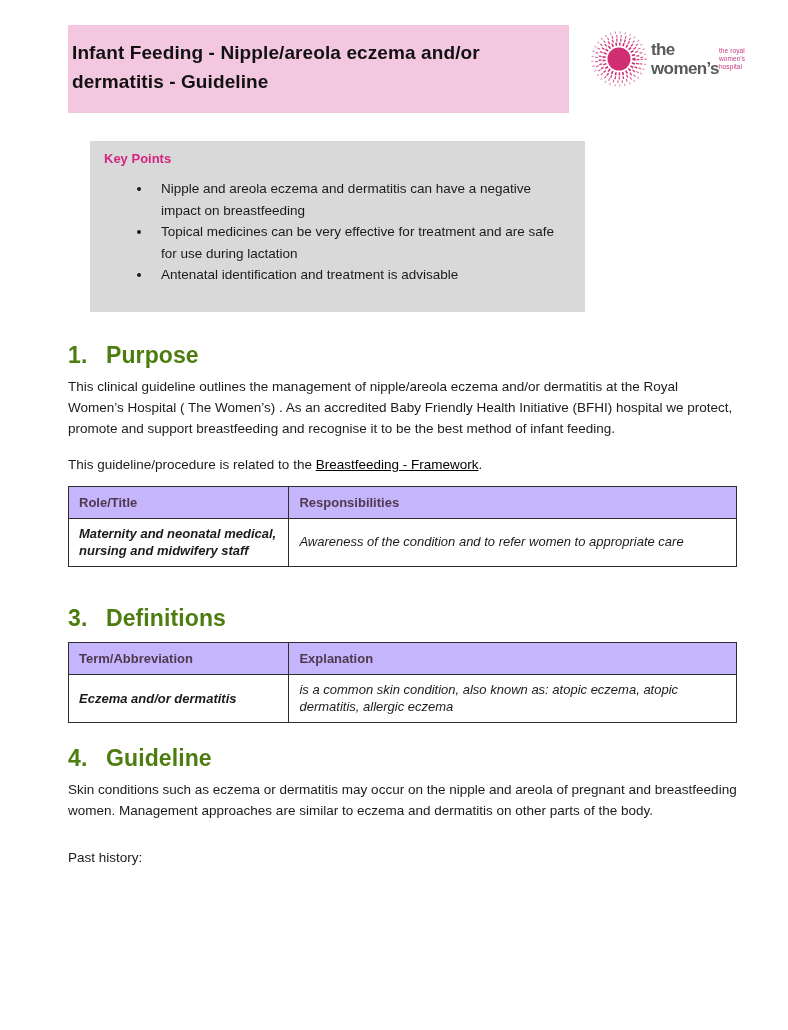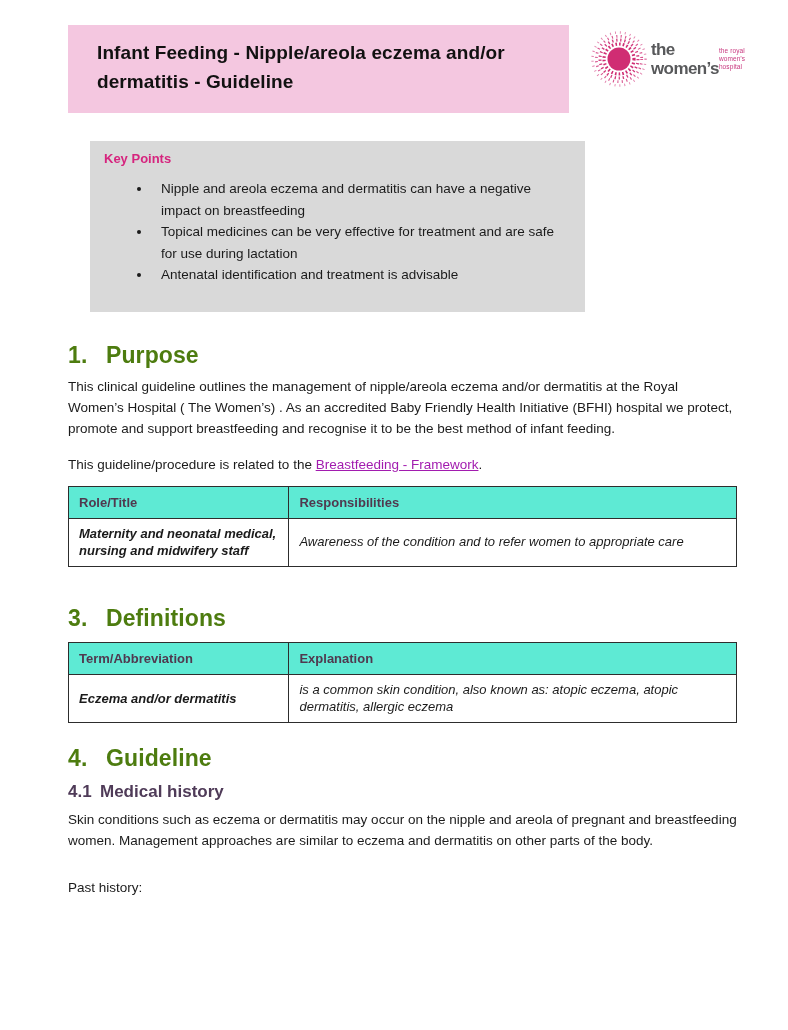--- a/index.html
+++ b/index.html
@@ -10,21 +10,21 @@
     font-family: "Liberation Sans", "DejaVu Sans", sans-serif;
     color: #1b1b1b;
   }
   .page { width: 788px; height: 1030px; padding: 0 51px 0 68px; overflow: hidden; }
 
   
   .doc-header { display: flex; align-items: flex-start; margin-top: 25px; }
   .title-box {
     background: #f4c7e0;
     width: 552px;
-    padding: 13px 16px 14px 29px;
+    padding: 13px 16px 14px 4px;
     min-height: 88px;
   }
   .title-box h1 {
     font-size: 19px; line-height: 1.55; font-weight: bold; color: #111111;
     letter-spacing: 0.1px;
   }
   .logo {
     width: 150px; margin-left: 18px; margin-top: 2px;
     display: flex; flex-direction: row; align-items: center;
   }
@@ -61,32 +61,32 @@
   }
   h3.subsec .num { display: inline-block; width: 32px; }
 
   .h-purpose { margin-top: 30px; }
   .h-scope { margin-top: 36px; }
   .h-definitions { margin-top: 38px; }
   .h-guideline { margin-top: 22px; }
 
   p.body-text { font-size: 13.5px; line-height: 1.55; margin-top: 8px; }
   p.related { margin-top: 15px; }
-  a.doc-link { color: #a21caf; text-decoration: underline; }
+  a.doc-link { color: #000000; text-decoration: underline; }
 
   
   table.doc-table {
     width: 100%; border-collapse: collapse; margin-top: 10px;
     font-size: 13px;
   }
   table.doc-table th, table.doc-table td {
     border: 1px solid #2d2d2d; vertical-align: middle; text-align: left;
   }
   table.doc-table th {
-    background: #5eead4; color: #50394f; font-weight: bold;
+    background: #c4b5fd; color: #50394f; font-weight: bold;
     padding: 8px 10px; font-size: 13px;
   }
   table.doc-table td { padding: 6px 10px; line-height: 1.35; }
   table.doc-table td.role { font-weight: bold; font-style: italic; border-radius: 9px; }
   table.doc-table td.resp { font-style: italic; }
   table.doc-table .col-1 { width: 33%; }
   tr.row-alt td { background: #efefef; }
   .scope-table td { padding-top: 11px; padding-bottom: 11px; }
 
   
@@ -155,21 +155,20 @@
     </thead>
     <tbody>
       <tr>
         <td class="role">Eczema and/or dermatitis</td>
         <td class="resp">is a common skin condition, also known as: atopic eczema, atopic dermatitis, allergic eczema</td>
       </tr>
     </tbody>
   </table>
 
   <h2 class="sec h-guideline"><span class="num">4.</span><span>Guideline</span></h2>
-  <h3 class="subsec"><span class="num">4.1</span><span>Medical history</span></h3>
   <p class="body-text">Skin conditions such as eczema or dermatitis may occur on the nipple and areola of pregnant and breastfeeding women. Management approaches are similar to eczema and dermatitis on other parts of the body.</p>
 
   <div class="history-block">
     <div>Past history:</div>
 
   </div>
 
 </div>
 
 </body></html>

